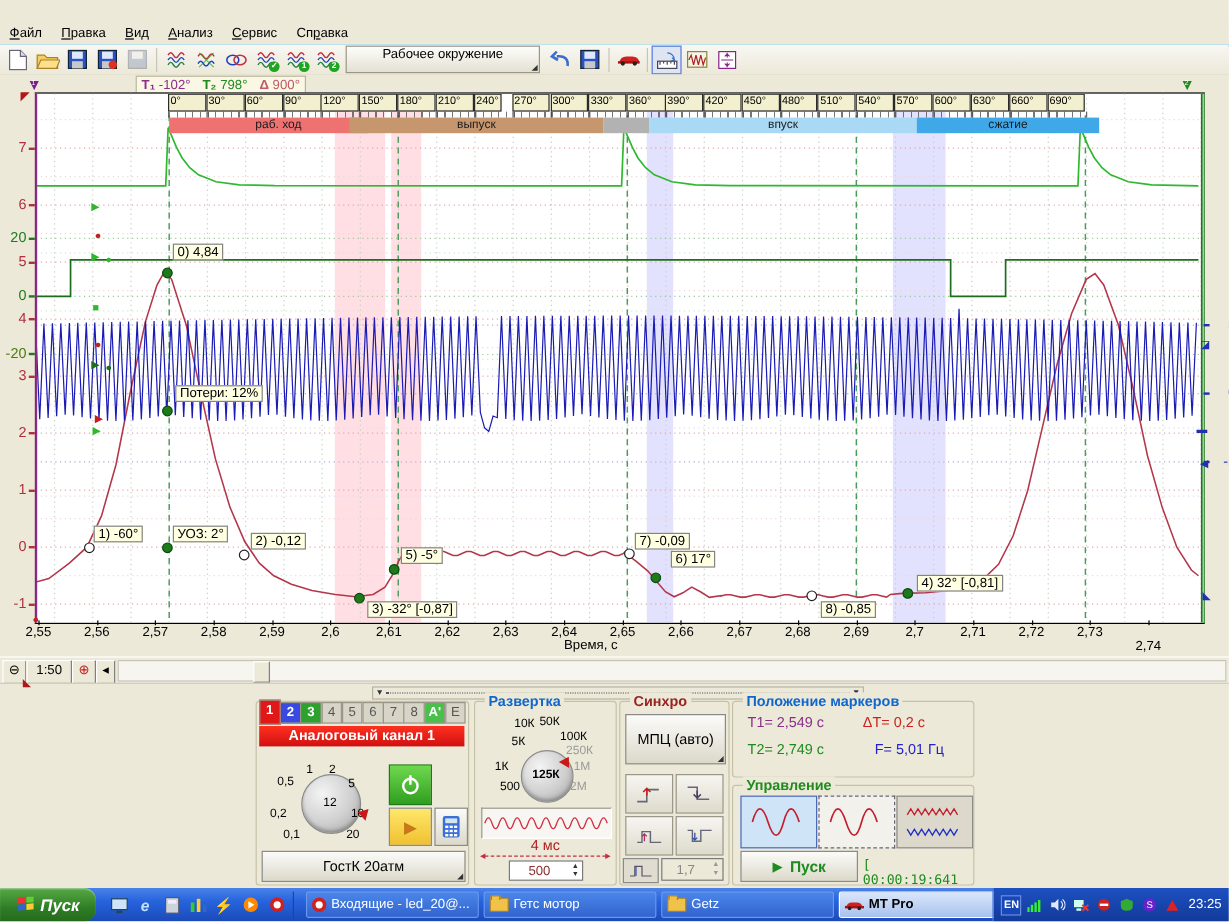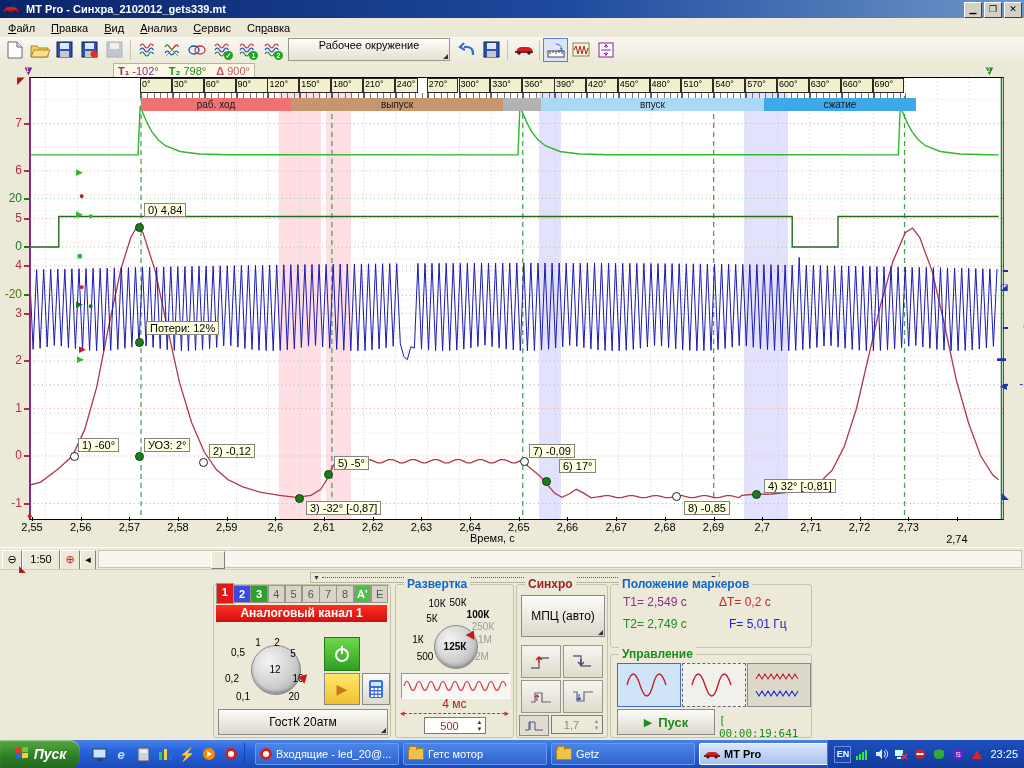--- a/index.html
+++ b/index.html
@@ -90,36 +90,20 @@
   .trico{width:15px;height:15px;display:flex;align-items:center;justify-content:center;font-size:10px;}
   .folder{width:14px;height:10px;background:#f0c24a;border:1px solid #a8812a;border-radius:1px;position:relative;}
   .folder:before{content:"";position:absolute;left:0;top:-3px;width:6px;height:3px;background:#f0c24a;border:1px solid #a8812a;border-bottom:none;}
   .redO{width:12px;height:12px;border-radius:50%;border:3px solid #d02020;box-sizing:border-box;background:#fff;}
 </style>
 </head>
 <body>
 
 <div id="screen">
 
-  <div id="titlebar">
-    <span class="qlicon" style="margin-left:2px;">
-      <svg width="16" height="10" viewBox="0 0 16 10">
-          <path d="M1,7 q1,-4 5,-4 l4,0 q4,0 5,4 z" fill="#c22"></path>
-          <rect x="0" y="6" width="16" height="2" fill="#a11"></rect>
-          <circle cx="4" cy="8" r="1.6" fill="#222"></circle>
-          <circle cx="12" cy="8" r="1.6" fill="#222"></circle>
-        </svg>
-    </span>
-    <span class="ttl">MT Pro - Синхра_2102012_gets339.mt</span>
-    <span class="sysbtns">
-      <span class="sysbtn">▁</span>
-      <span class="sysbtn">❐</span>
-      <span class="sysbtn">✕</span>
-    </span>
-  </div>
 
   <div id="menubar">
       <span class="menuitem"><u>Ф</u>айл</span>
       <span class="menuitem"><u>П</u>равка</span>
       <span class="menuitem"><u>В</u>ид</span>
       <span class="menuitem"><u>А</u>нализ</span>
       <span class="menuitem"><u>С</u>ервис</span>
       <span class="menuitem">Сп<u>р</u>авка</span>
     </div>
 
@@ -413,21 +397,21 @@
           <div class="rcell" style="left: 605.15px; width: 31.85px;">570°</div>
           <div class="rtick" style="left: 605.15px; width: 31.85px;"></div>
           <div class="rcell" style="left: 637px; width: 31.85px;">600°</div>
           <div class="rtick" style="left: 637px; width: 31.85px;"></div>
           <div class="rcell" style="left: 668.85px; width: 31.85px;">630°</div>
           <div class="rtick" style="left: 668.85px; width: 31.85px;"></div>
           <div class="rcell" style="left: 700.7px; width: 31.85px;">660°</div>
           <div class="rtick" style="left: 700.7px; width: 31.85px;"></div>
           <div class="rcell" style="left: 732.55px; width: 31.85px;">690°</div>
           <div class="rtick" style="left: 732.55px; width: 31.85px;"></div>
-          <div class="phase" style="left: 0px; width: 150px; background: rgb(239, 114, 114);">раб. ход</div>
+          <div class="phase" style="left: 0px; width: 150px; background: rgb(239, 114, 114); padding-left: 16px;">раб. ход</div>
           <div class="phase" style="left: 150px; width: 212px; background: rgb(198, 151, 111);">выпуск</div>
           <div class="phase" style="left: 362px; width: 38px; background: rgb(178, 178, 178);"></div>
           <div class="phase" style="left: 400px; width: 223px; background: rgb(169, 217, 245);">впуск</div>
           <div class="phase" style="left: 623px; width: 152px; background: rgb(63, 168, 232);">сжатие</div>
         </div>
       <div id="annlayer">
           <div class="ann" style="left: 114px; top: 125px;">0)  4,84</div>
           <div class="dot g" style="left: 105px; top: 145px;"></div>
           <div class="ann" style="left: 116px; top: 243px;">Потери: 12%</div>
           <div class="dot g" style="left: 105px; top: 260px;"></div>
@@ -625,21 +609,21 @@
 
     <div class="groupbox" style="left:395px;top:14px;width:117px;height:152px;">
       <span class="gtitle" style="color:#1166cc;">Развертка</span>
       <div class="knob" style="left:38px;top:40px;width:42px;height:42px;"></div>
       <div id="swdlabels">
           <div class="dlab" style="left: 29px; top: 71px;">500</div>
           <div class="dlab" style="left: 22px; top: 54px;">1К</div>
           <div class="dlab" style="left: 36px; top: 33px;">5К</div>
           <div class="dlab" style="left: 41px; top: 18px;">10К</div>
           <div class="dlab" style="left: 62px; top: 17px;">50К</div>
-          <div class="dlab" style="left: 82px; top: 29px; font-weight: bold;">100К</div>
+          <div class="dlab" style="left: 82px; top: 29px;">100К</div>
           <div class="dlab" style="left: 87px; top: 41px; color: rgb(154, 154, 154);">250К</div>
           <div class="dlab" style="left: 89px; top: 54px; color: rgb(154, 154, 154);">1М</div>
           <div class="dlab" style="left: 86px; top: 71px; color: rgb(154, 154, 154);">2М</div>
           <div class="dlab" style="left: 59px; top: 61px; font-weight: bold;">125К</div>
         </div>
       <div class="ptr" style="left:72px;top:44px;border-top:5px solid transparent;border-bottom:5px solid transparent;border-left:8px solid #c81818;transform:rotate(-60deg);"></div>
       <div style="position:absolute;left:5px;top:88px;width:107px;height:24px;background:#f7f6f2;border:1px solid;border-color:#9a968a #fff #fff #9a968a;">
         <svg width="107" height="24" viewBox="0 0 107 24">
             <path d="M2,12 q3,-9 6,0 t6,0 t6,0 t6,0 t6,0 t6,0 t6,0 t6,0 t6,0 t6,0 t6,0 t6,0 t6,0 t6,0 t6,0 t6,0 t6,0" fill="none" stroke="#d03040" stroke-width="1.1"></path>
           </svg>

